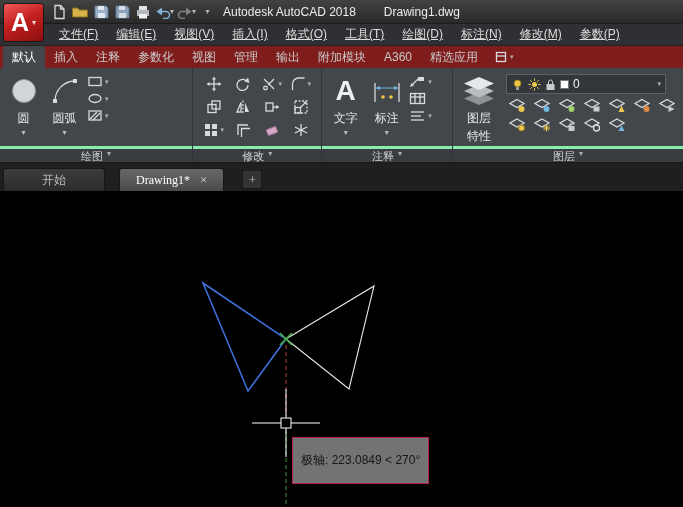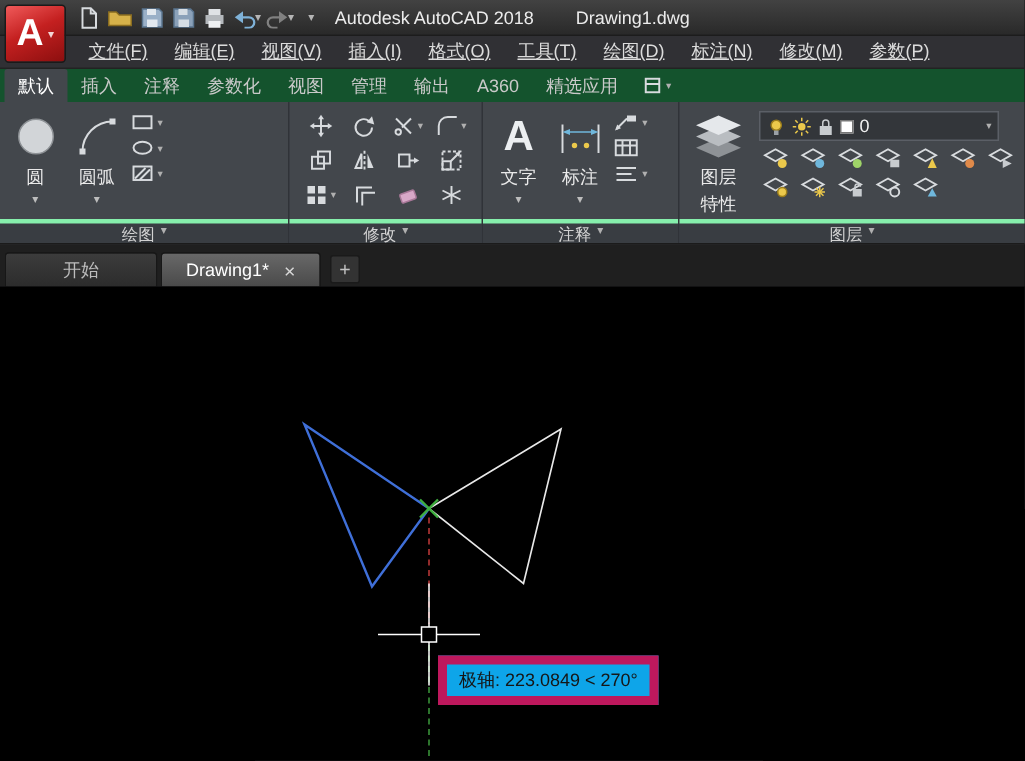--- a/index.html
+++ b/index.html
@@ -22,21 +22,21 @@
   .qarrow { font-size:8px; color:#b5b5b5; margin-left:-1px; }
   .title { position:absolute; left:0; right:0; top:0; bottom:0; display:flex; align-items:center;
     justify-content:center; gap:28px; color:#ececec; font-size:12px; pointer-events:none; }
 
   
   .menubar { height:22px; background:#303034; display:flex; align-items:center; padding-left:50px;
     font-size:12px; color:#dcdcdc; border-bottom:1px solid #222;text-decoration:underline; }
   .mi { padding:0 9px; height:100%; display:flex; align-items:center; cursor:default; }
 
   
-  .ribbon-tabs { height:22px; background:#14532d; display:flex; align-items:stretch; padding-left:3px;
+  .ribbon-tabs { height:22px; background:#7f1d1d; display:flex; align-items:stretch; padding-left:3px;
     font-size:12px; color:#c9c9c9; }
   .rtab { padding:0 9px; display:flex; align-items:center; }
   .rtab.active { background:#43474c; color:#fff; border-radius:2px 2px 0 0; }
   .ws { display:flex; align-items:center; gap:3px; padding:0 8px; }
 
   
   .ribbon-body { height:95px; background:#43474c; display:flex; border-bottom:1px solid #1b1b1b; }
   .panel { display:flex; flex-direction:column; border-right:1px solid #303338; }
   .panel-content { flex:1; display:flex; padding:3px 3px 0 3px; }
   .panel-footer { height:16px; background:#393d42; border-top:3px solid #86efac; display:flex;
@@ -60,34 +60,34 @@
 
   
   .layers-right { display:flex; flex-direction:column; padding:3px 4px; gap:3px; }
   .layer-combo { height:20px; width:160px; background:#33363a; border:1px solid #5b5f66; display:flex;
     align-items:center; gap:4px; padding:0 4px; color:#f0f0f0; font-size:12px; }
   .layer-combo .spacer { flex:1; }
   .swatch { width:9px; height:9px; background:#fff; border:1px solid #777; display:inline-block; }
   .lrow { display:flex; align-items:center; gap:7px; padding-left:2px; }
 
   
-  .filetabs { height:28px; background:#1f1f1f; display:flex; align-items:flex-end; padding-left:3px; gap:2px; }
+  .filetabs { height:28px; background:#1f1f1f; display:flex; align-items:flex-end; padding-left:3px; gap:14px;font-family:Liberation Serif, serif; }
   .ftab { height:23px; display:flex; align-items:center; padding:0 16px; font-size:12px; color:#bdbdbd;
     background:linear-gradient(#3c3c3c,#2c2c2c); border:1px solid #171717; border-bottom:none;
     border-radius:3px 3px 0 0; gap:10px; }
   .ftab.active { background:linear-gradient(#686868,#4a4a4a); color:#fff;text-align:center; }
   .ftab .close { font-size:13px; color:#d8d8d8; }
   .addtab { width:20px; height:19px; margin:0 0 2px 4px; background:#333; border:1px solid #1a1a1a;
     border-radius:2px; color:#c2c2c2; display:flex; align-items:center; justify-content:center; font-size:13px; }
 
   
   .canvas { flex:1; background:#000; position:relative; overflow:hidden; }
   .canvas svg.scene { position:absolute; left:0; top:0; }
-  .polar-tip { position:absolute; left:292px; top:246px; background:#0ea5e9; border:6px solid #be185d;
-    color:#161616; font-size:12px; padding:2px 8px; white-space:nowrap; box-shadow:2px 2px 3px rgba(0,0,0,.6); }
+  .polar-tip { position:absolute; left:292px; top:246px; background:#737373; border:1px solid #be185d;
+    color:#161616; font-size:12px; padding:14px 8px; white-space:nowrap; box-shadow:2px 2px 3px rgba(0,0,0,.6); }
 </style>
 </head>
 <body>
 
 <div class="app">
 
   <div class="app-btn">
     <span>A</span>
     <span class="aarrow">▾</span>
   </div>
@@ -164,20 +164,21 @@
   </div>
 
   <div class="ribbon-tabs">
     <span class="rtab active">默认</span>
     <span class="rtab">插入</span>
     <span class="rtab">注释</span>
     <span class="rtab">参数化</span>
     <span class="rtab">视图</span>
     <span class="rtab">管理</span>
     <span class="rtab">输出</span>
+    <span class="rtab">附加模块</span>
     <span class="rtab">A360</span>
     <span class="rtab">精选应用</span>
     <span class="ws">
       <svg width="12" height="12">
           <rect class="ik" x="1.5" y="1.5" width="9" height="9"></rect>
           <line class="ik" x1="1.5" y1="5" x2="10.5" y2="5"></line>
         </svg>
       <span class="tarrow">▾</span>
     </span>
   </div>

